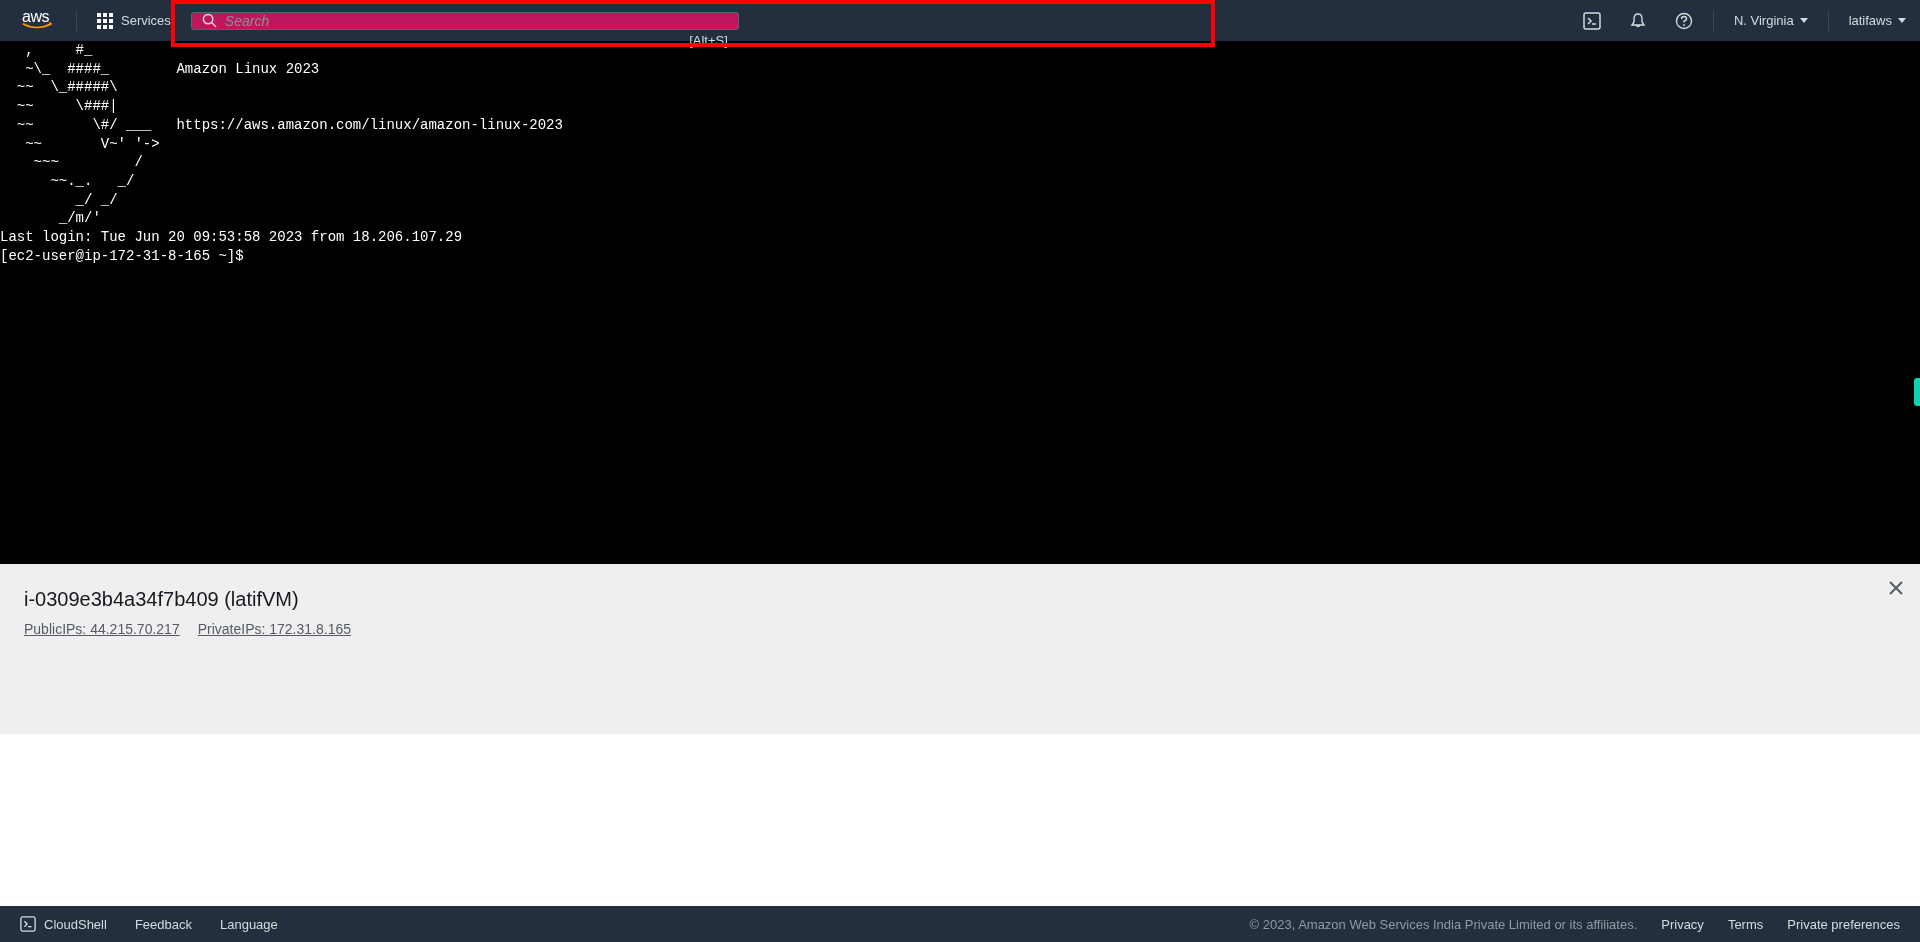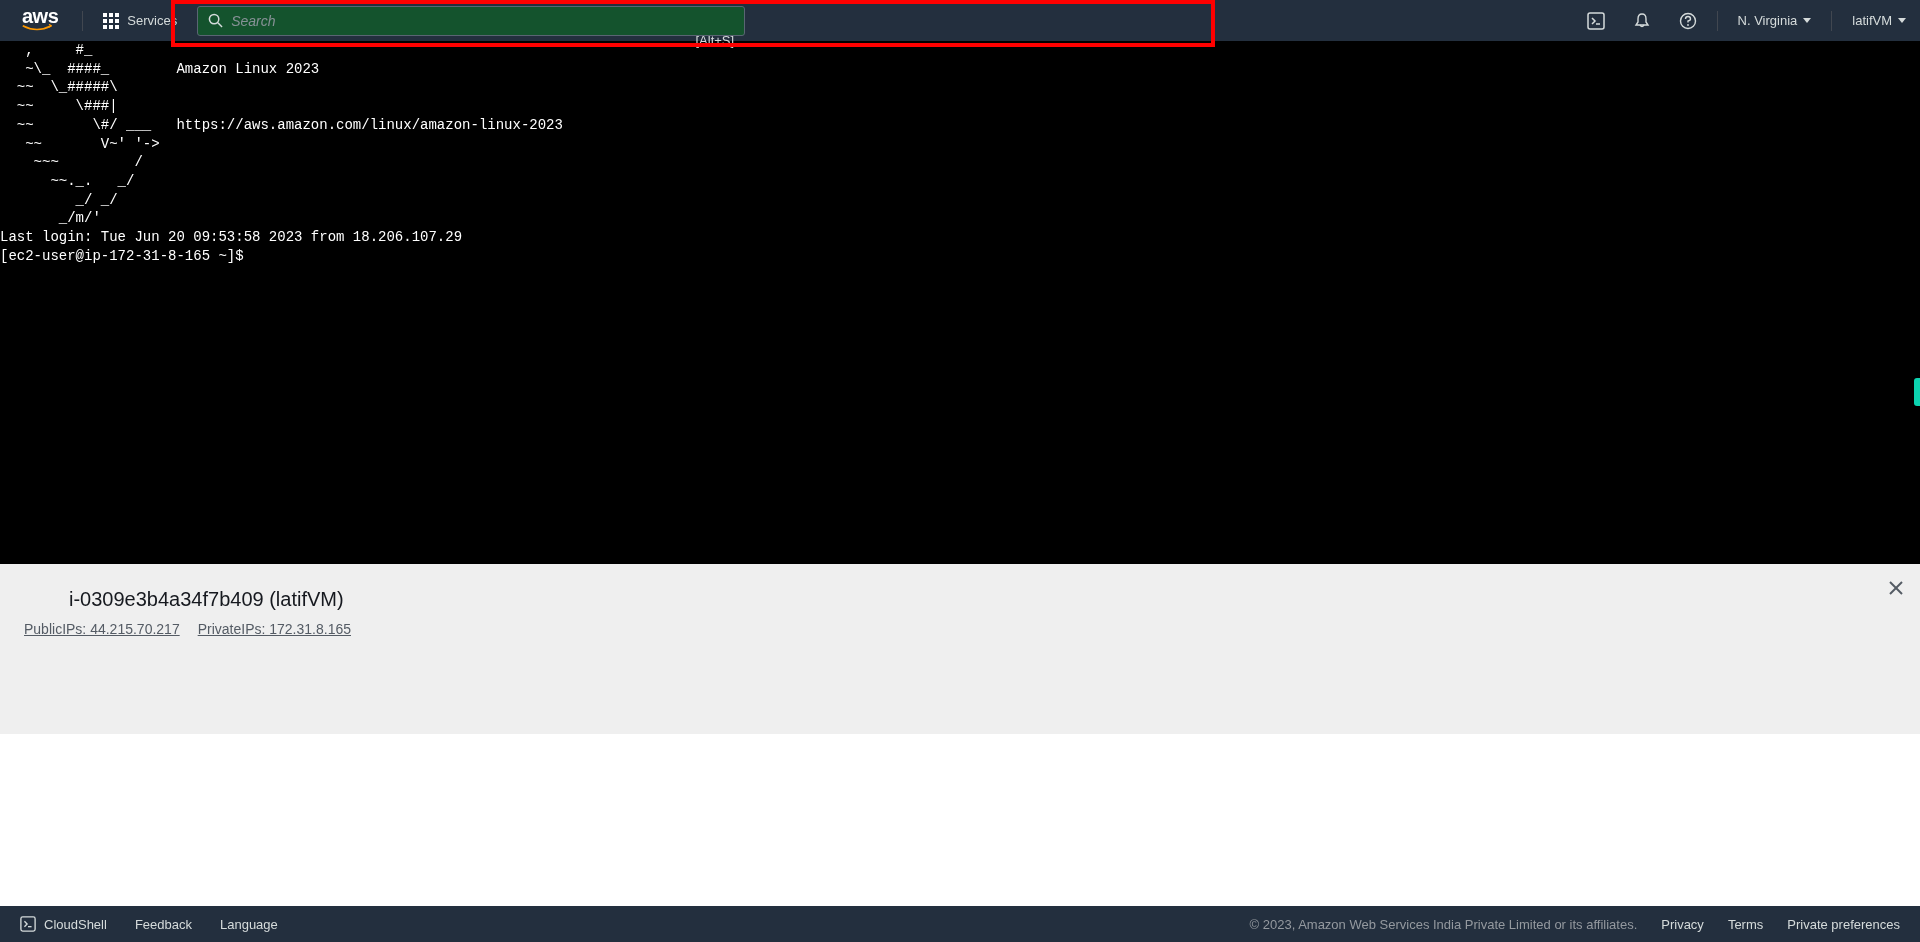--- a/index.html
+++ b/index.html
@@ -18,23 +18,23 @@
       background: #232f3e;
       display: flex;
       align-items: center;
       color: #d5dbdb;
       font-size: 13px;
       position: relative;
       z-index: 2;
     }
     .aws-logo {
       padding: 0 18px 0 22px;
-      font-weight: bold;
+      font-weight: normal;
       font-family: Arial, sans-serif;
-      font-size: 20px;
+      font-size: 16px;
       letter-spacing: -0.5px;
       color: #ffffff;
       position: relative;
     }
     .aws-logo .swoosh {
       display: block;
       width: 30px;
       height: 8px;
       position: relative;
       top: -4px;
@@ -67,22 +67,22 @@
 
     .search-wrap {
       margin-left: 6px;
       position: relative;
       height: 30px;
       display: flex;
       align-items: center;
     }
     .search-box {
       width: 548px;
-      height: 30px;
-      background: #14532d;
+      height: 18px;
+      background: #be185d;
       border: 1px solid #5a6573;
       border-radius: 3px;
       display: flex;
       align-items: center;
       padding: 0 10px;
       color: #879196;
     }
     .search-box input {
       flex: 1;
       background: transparent;
@@ -164,21 +164,20 @@
       background: #efefef;
       padding: 24px 24px 0 24px;
       height: 170px;
       position: relative;
     }
     .info-title {
       font-size: 20px;
       color: #16191f;
       font-weight: 400;
       margin-bottom: 10px;
-      margin-left: 45px;
     }
     .info-ips {
       font-size: 14px;
       color: #545b64;
       display: flex;
       gap: 18px;
       text-decoration: underline;
     }
     .close-panel {
       position: absolute;
@@ -304,21 +303,21 @@
         <circle cx="9" cy="13" r="0.9" fill="#d5dbdb"></circle>
       </svg>
     </div>
     <div class="nav-sep"></div>
     <div class="nav-text-btn">
       <span>N. Virginia</span>
       <span class="caret-down"></span>
     </div>
     <div class="nav-sep"></div>
     <div class="nav-text-btn">
-      <span>latifVM</span>
+      <span>latifaws</span>
       <span class="caret-down"></span>
     </div>
   </div>
 </div>
 
 <div class="terminal">   ,     #_
    ~\_  ####_        Amazon Linux 2023
   ~~  \_#####\
   ~~     \###|
   ~~       \#/ ___   https://aws.amazon.com/linux/amazon-linux-2023

